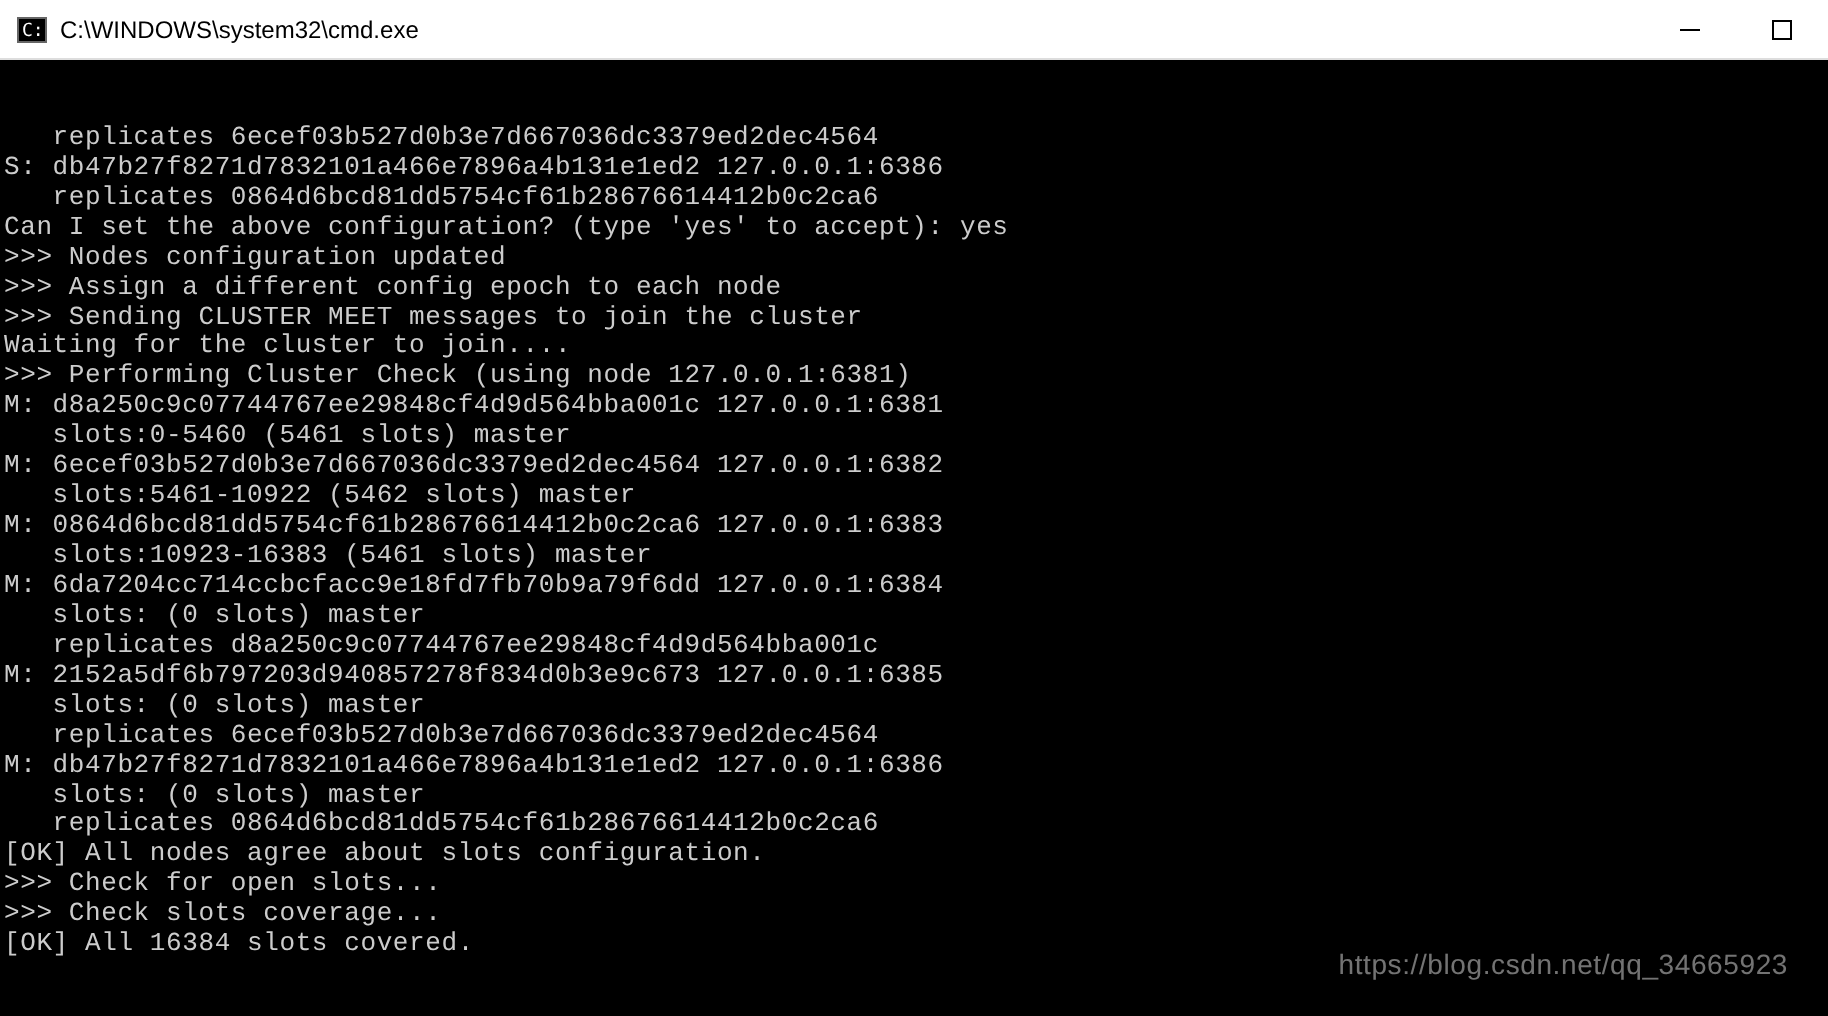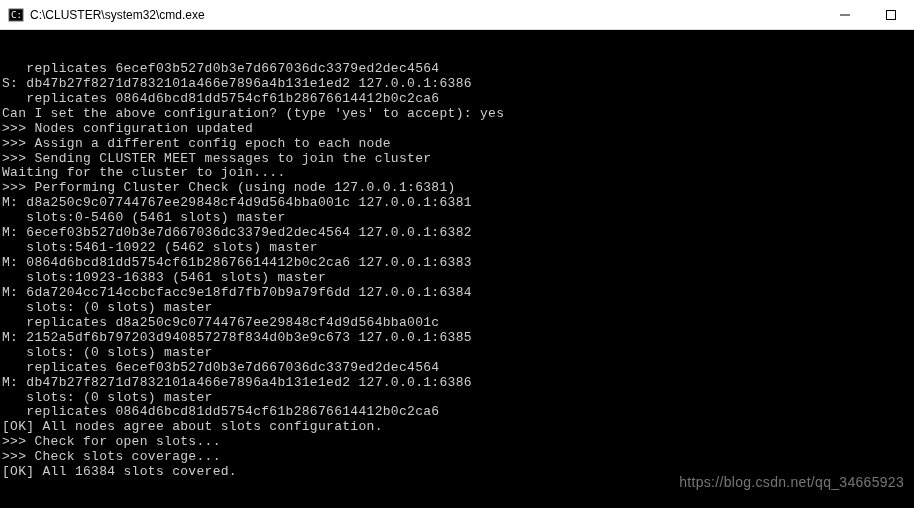--- a/index.html
+++ b/index.html
@@ -57,40 +57,40 @@
       font-size: 13px;
       line-height: 1.15;
       padding: 2px 0 0 2px;
       white-space: pre;
       font-family: 'Courier New', Consolas, monospace;
       letter-spacing: 0.3px;
     }
     .term-line { display: block; }
     .watermark {
       position: absolute;
-      right: 10px;
+      right: 20px;
       bottom: 18px;
       font-family: 'Segoe UI', Arial, sans-serif;
       font-size: 14px;
       color: rgba(210,210,210,0.55);
       letter-spacing: 0.3px;
     }
   </style>
 </head>
 <body>
 
 <div class="title-bar">
   <div class="title-left">
     <span class="title-icon">
       <svg width="16" height="16" viewBox="0 0 16 16">
         <rect x="1" y="2" width="14" height="12" fill="#000" stroke="#666" stroke-width="1"></rect>
         <text x="3" y="11" font-size="9" fill="#fff" font-family="monospace">C:</text>
       </svg>
     </span>
-    <span class="title-text">C:\CLUSTER\system32\cmd.exe</span>
+    <span class="title-text">C:\WINDOWS\system32\cmd.exe</span>
   </div>
   <div class="window-controls">
     <div class="win-btn">
       <svg width="10" height="10" viewBox="0 0 10 10">
           <line x1="0" y1="5" x2="10" y2="5" stroke="#000" stroke-width="1"></line>
         </svg>
     </div>
     <div class="win-btn">
       <svg width="10" height="10" viewBox="0 0 10 10">
           <rect x="0.5" y="0.5" width="9" height="9" fill="none" stroke="#000" stroke-width="1"></rect>

